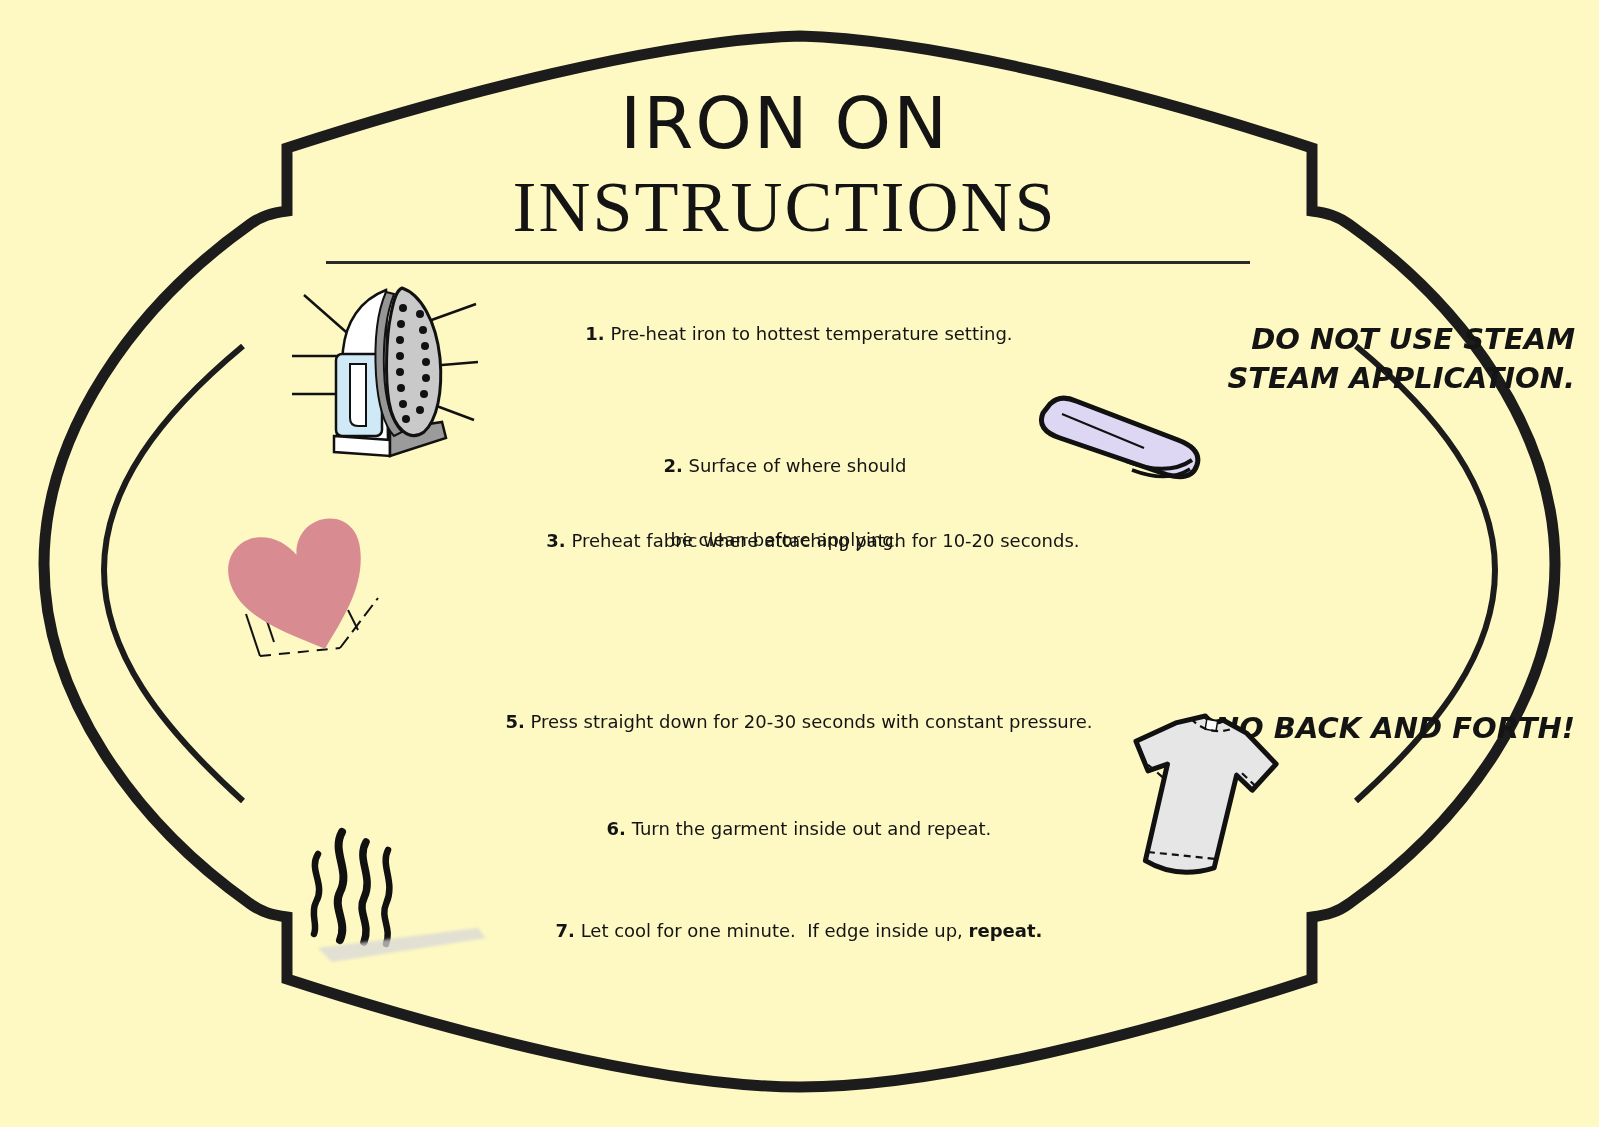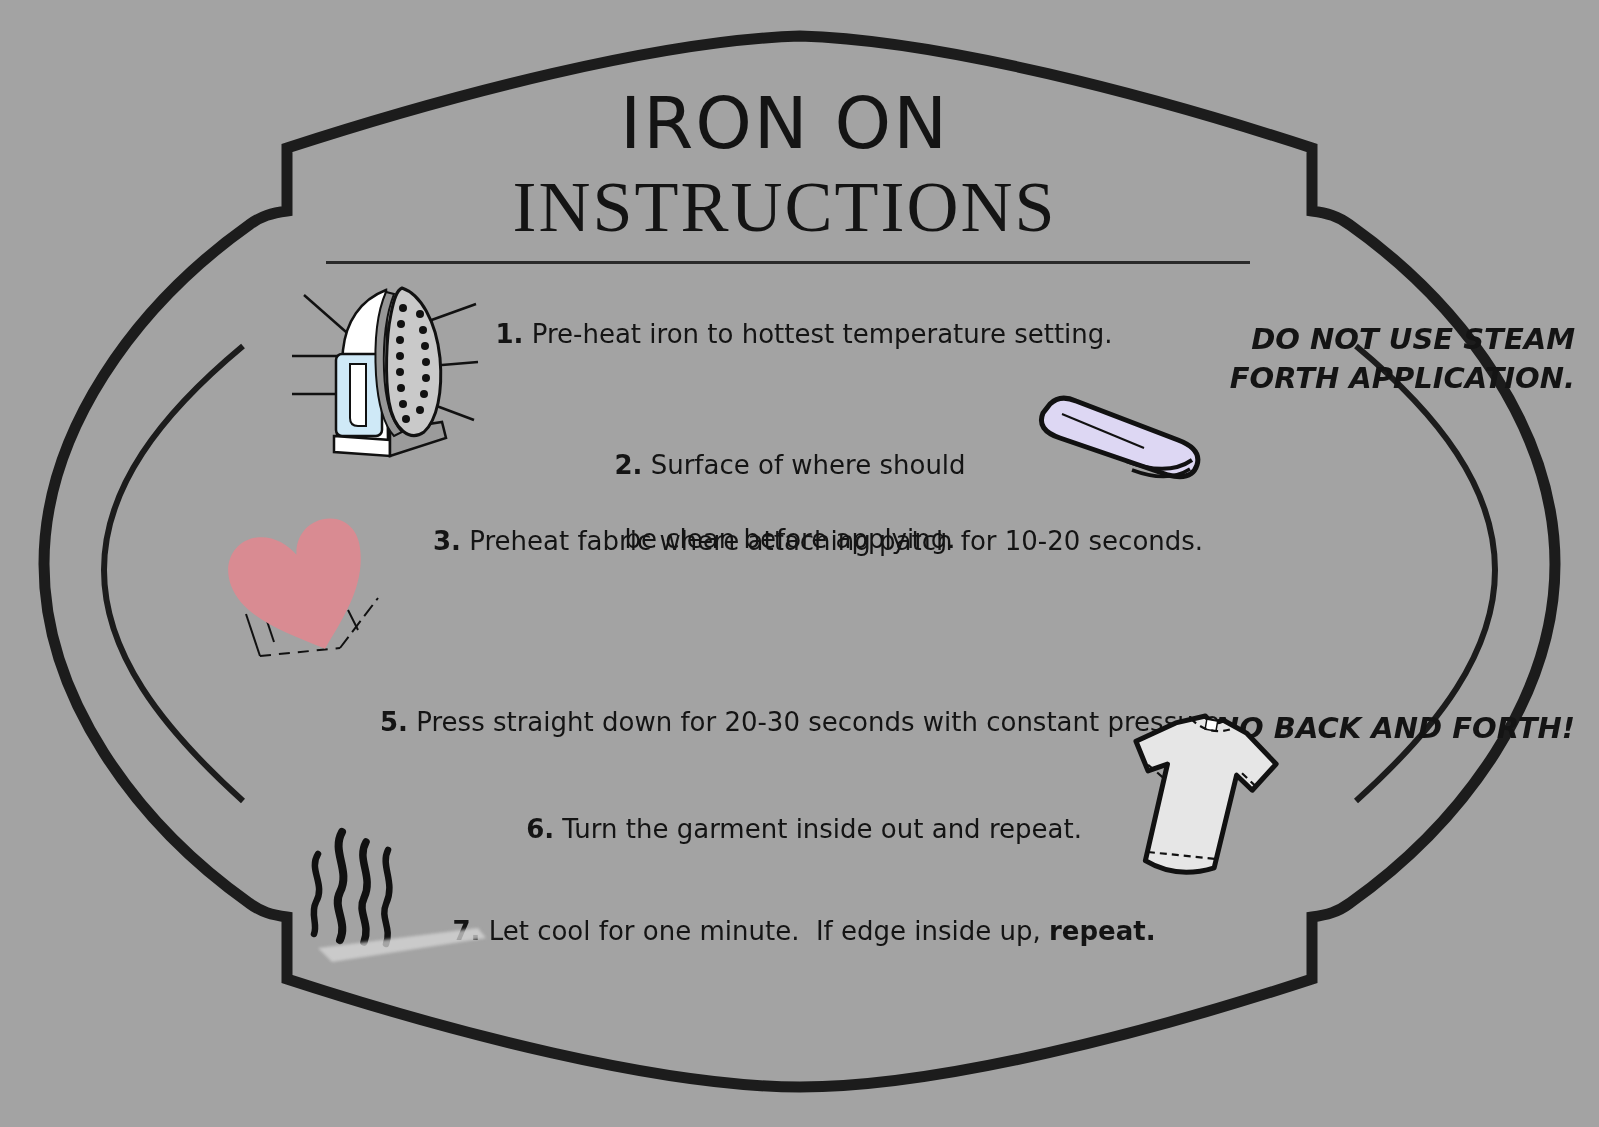--- a/index.html
+++ b/index.html
@@ -1,28 +1,28 @@
 <!DOCTYPE html>
 <html><head>
 <meta charset="utf-8">
 <style>
   html,body{margin:0;padding:0;background:#ffffff;}
   .canvas{
-    position:relative;width:1599px;height:1127px;background:#a3a3a3;overflow:hidden;
+    position:relative;width:1599px;height:1127px;background:#fef9c3;overflow:hidden;
     font-family:"DejaVu Sans","Liberation Sans",sans-serif;color:#111;
   }
   .abs{position:absolute;}
   svg{display:block;}
   .titleline{
     left:0;right:30px;text-align:center;font-size:72px;line-height:1.1;
     letter-spacing:2px;color:#141414;white-space:pre;
   }
   .divider{left:326px;top:261px;width:924px;height:3px;background:#2a2a2a;}
   .line{
-    left:0;right:24px;text-align:center;font-size:26px;line-height:34px;
+    left:0;right:24px;text-align:center;font-size:18px;line-height:34px;
     white-space:pre-wrap;color:#141414;
   }
   .num{font-weight:bold;}
   .b{font-weight:bold;}
   .warn{
     left:0;right:24px;text-align:right;font-size:29px;line-height:36px;
     font-weight:bold;font-style:italic;white-space:pre;color:#141414;
   }
   .shadowshape{filter:blur(1.5px);}
 </style>
@@ -54,21 +54,21 @@
   </svg>
 
   <div class="abs titleline" style="top:84px;">IRON ON</div>
   <div class="abs titleline" style="top:168px;font-family:Liberation Serif, serif;">INSTRUCTIONS</div>
   <div class="abs divider"></div>
 
   <div class="abs line" style="top:283px;">
     <span class="num">1.</span><span> Pre-heat iron to hottest temperature setting.</span>
   </div>
   <div class="abs warn" style="top:321px;">DO NOT USE STEAM</div>
-  <div class="abs warn" style="top:360px;">FORTH APPLICATION.</div>
+  <div class="abs warn" style="top:360px;">STEAM APPLICATION.</div>
 
   <div class="abs line" style="top:410px;line-height:37px;transform:translateX(-14px);">
     <span class="num">2.</span><span> Surface of where should</span><br>
     <span>be clean before applying.</span>
   </div>
 
   <div class="abs line" style="top:490px;margin-left:28px;">
     <span class="num">3.</span><span> Preheat fabric where attaching patch for 10-20 seconds.</span>
   </div>
 

